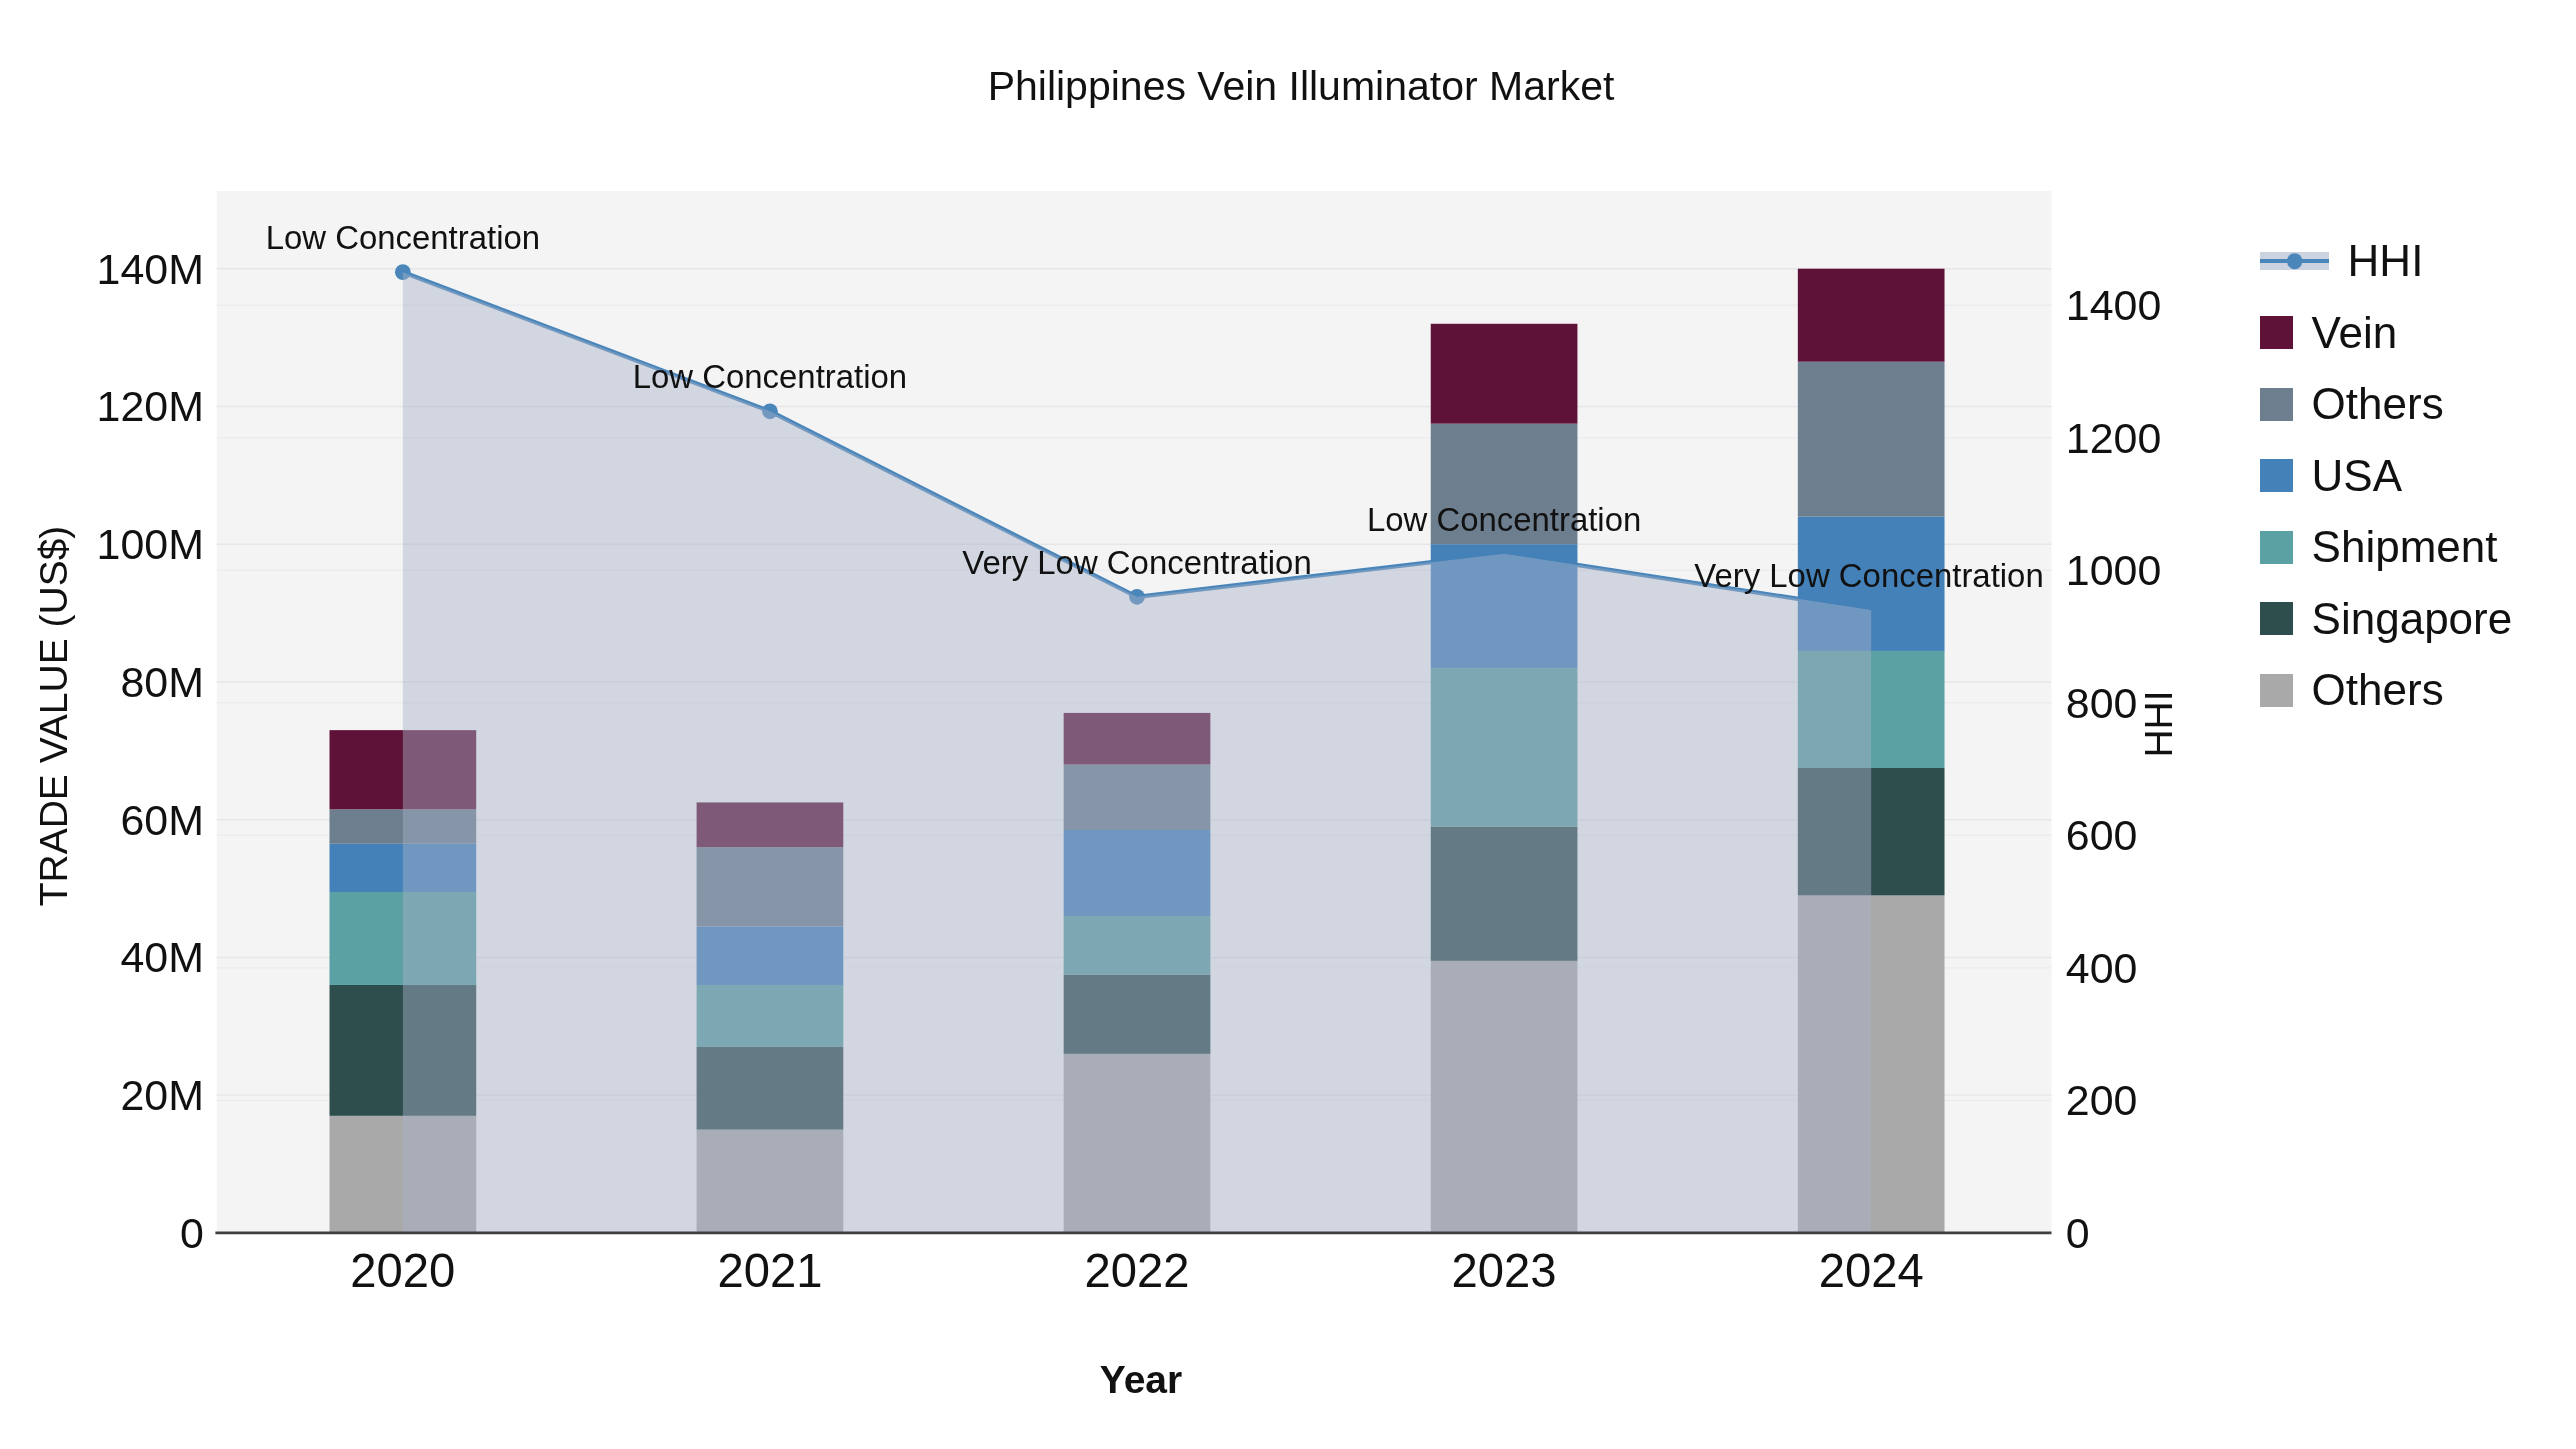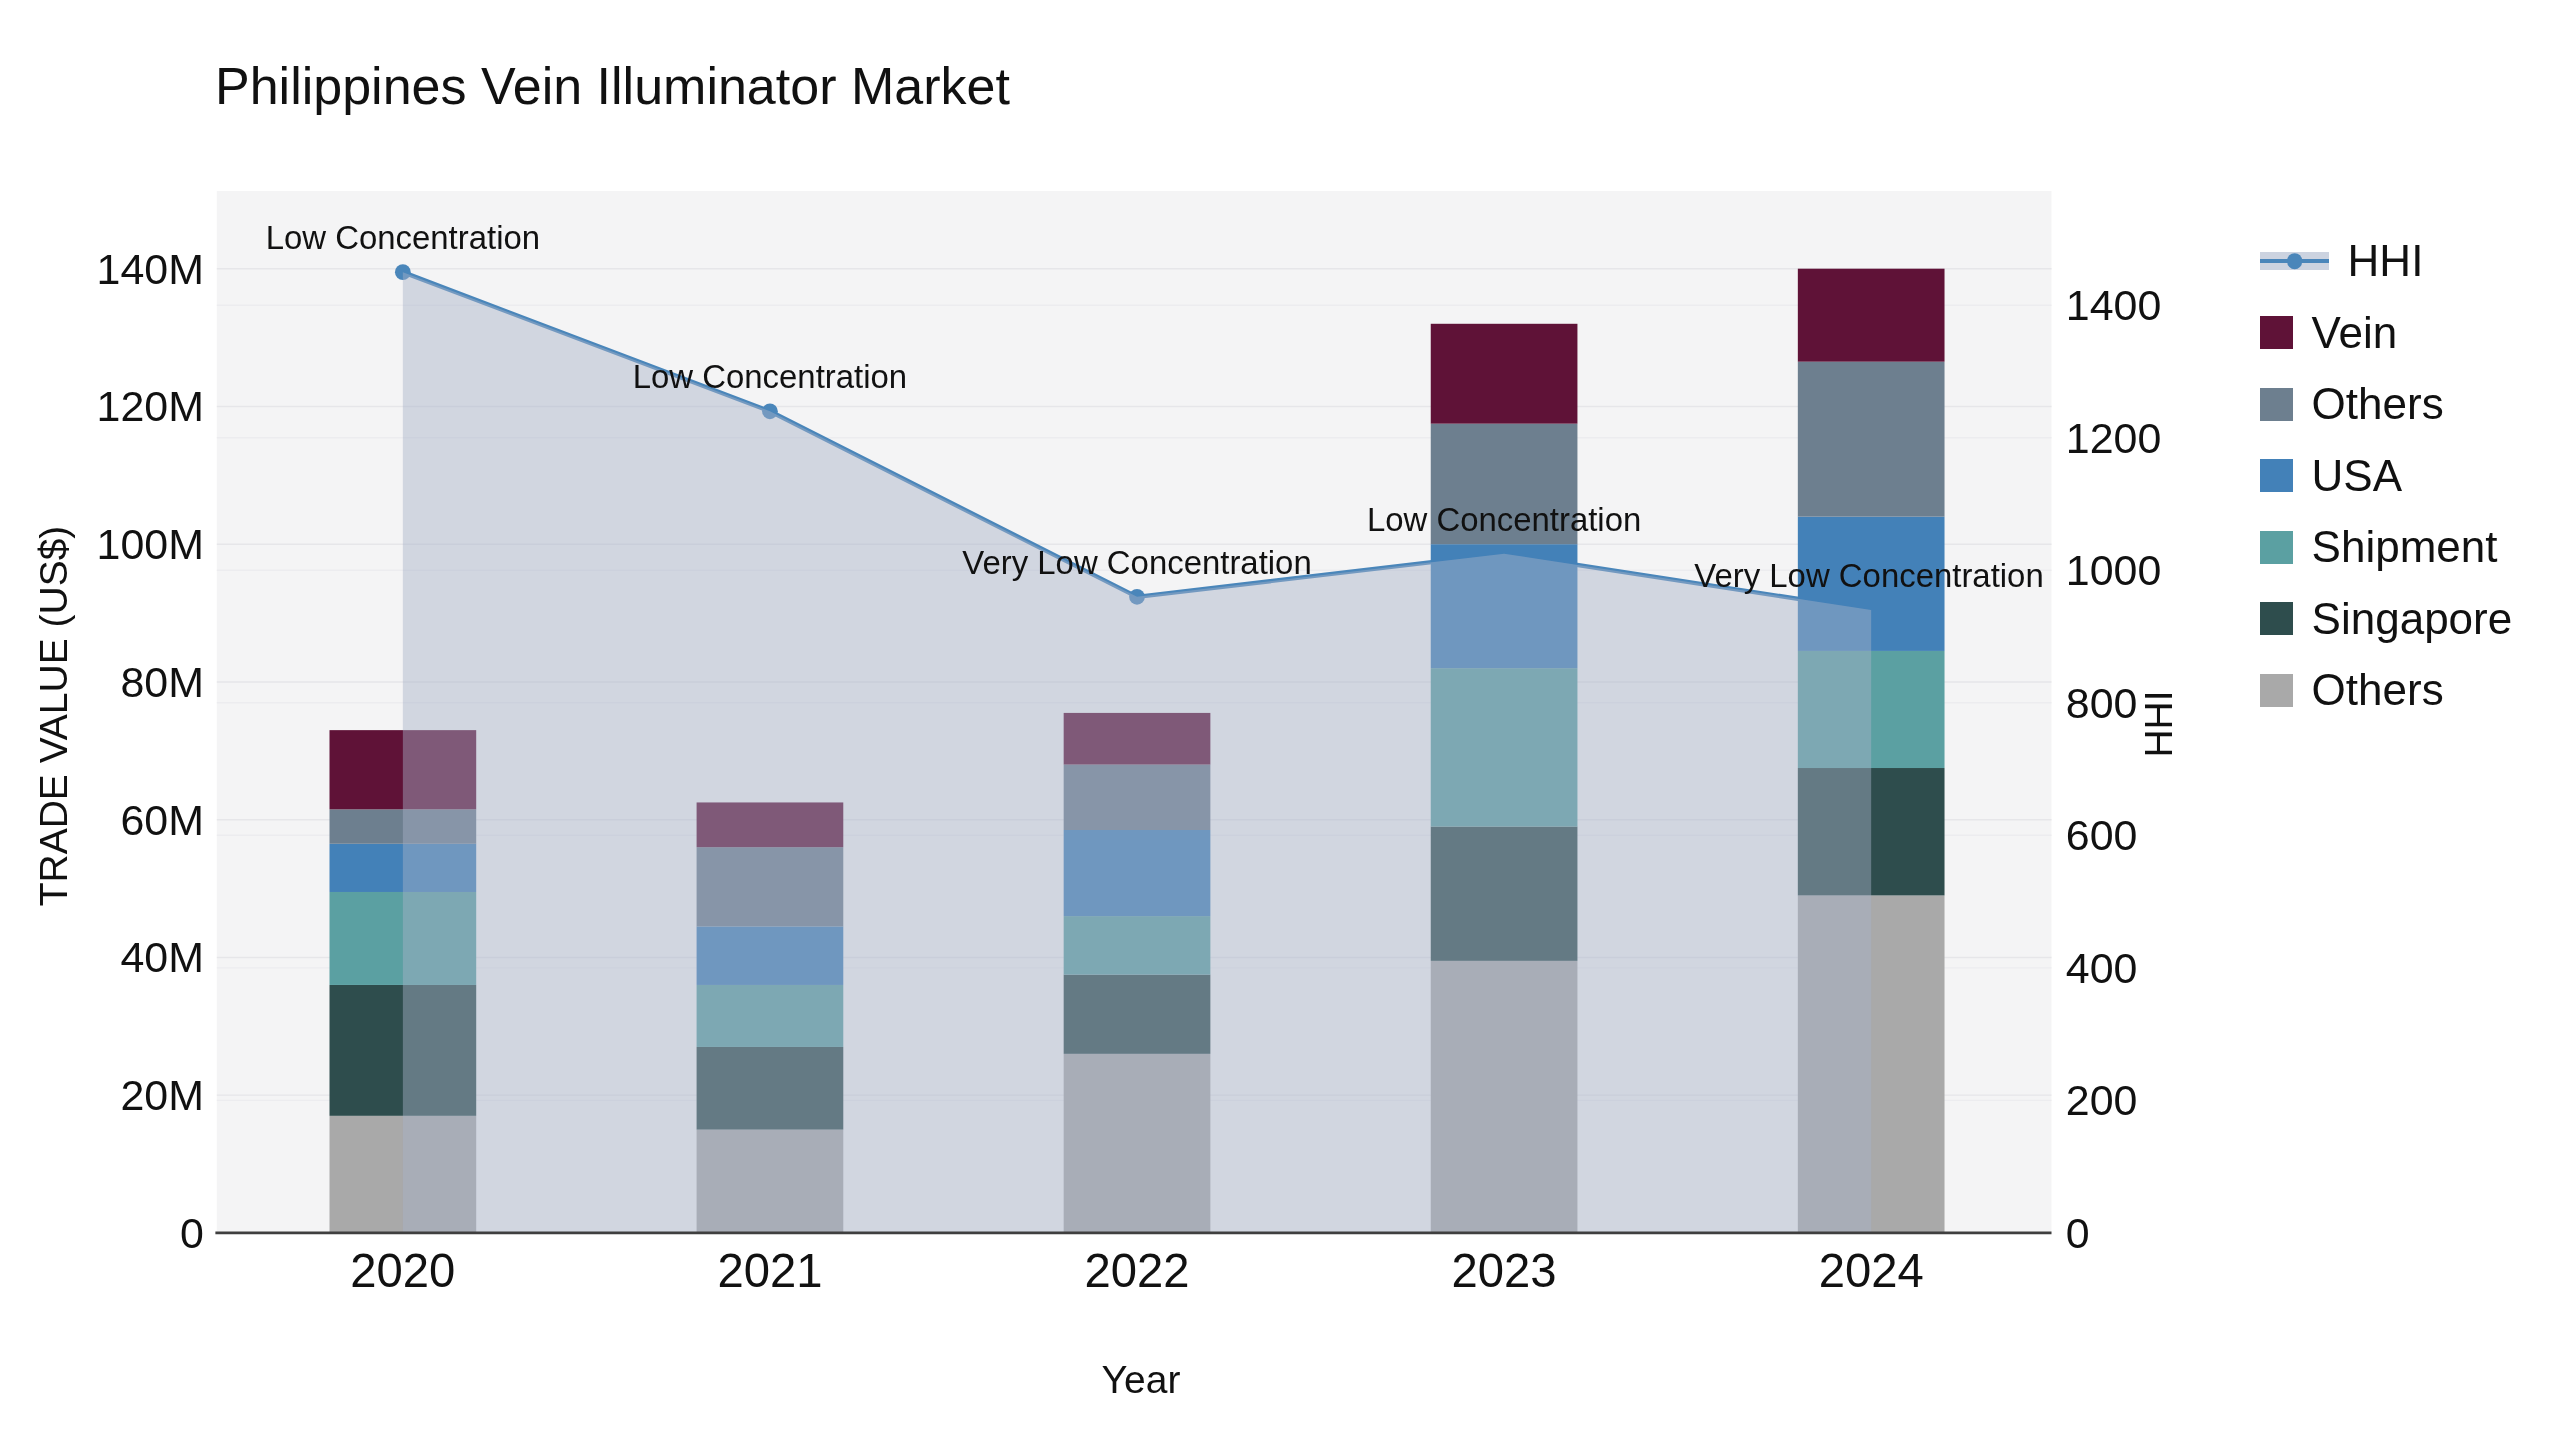--- a/index.html
+++ b/index.html
@@ -1,23 +1,23 @@
 <!DOCTYPE html>
 <html style="font-size:11.4px"><head>
 <meta charset="utf-8">
 <style>
   html,body{margin:0;padding:0;background:#ffffff;}
   body{width:2576px;height:1449px;position:relative;font-family:"Liberation Sans","DejaVu Sans",sans-serif;color:#111;}
   .canvas{position:absolute;inset:0;}
   svg#chart{position:absolute;left:0;top:0;}
-  .title-block{position:absolute;left:215px;top:52px;width:2172px;text-align:left;line-height:69px;font-size:52px;color:#111;}
+  .title-block{position:absolute;left:215px;top:52px;width:2172px;text-align:center;line-height:69px;font-size:41px;color:#111;}
   .axis-title{position:absolute;font-size:39px;color:#111;white-space:nowrap;}
   .axis-title.left{left:54px;top:716px;transform:translate(-50%,-50%) rotate(-90deg);}
   .axis-title.right{left:2159px;top:724px;transform:translate(-50%,-50%) rotate(-90deg);}
-  .axis-title.xlab{left:1141px;top:1380px;transform:translate(-50%,-50%);}
+  .axis-title.xlab{left:1141px;top:1380px;transform:translate(-50%,-50%);font-weight:bold;}
   .legend{position:absolute;left:2260px;top:236px;display:flex;flex-direction:column;gap:21.5px;}
   .legend-item{display:flex;align-items:center;gap:18.6px;cursor:pointer;}
   .legend-swatch{width:33px;height:33px;flex:0 0 auto;}
   .legend-label{font-size:44px;color:#111;white-space:nowrap;}
   .legend-hhi-swatch{width:69px;height:33px;position:relative;flex:0 0 auto;}
   .legend-hhi-band{position:absolute;left:0;right:0;top:7.2px;height:18.6px;background:#ccd3e0;}
   .legend-hhi-line{position:absolute;left:0;right:0;top:14.3px;height:4.3px;background:#4a86ba;}
   .legend-hhi-dot{position:absolute;left:50%;top:50%;width:15.7px;height:15.7px;border-radius:50%;background:#4a86ba;transform:translate(-50%,-50%);}
   text{font-family:"Liberation Sans","DejaVu Sans",sans-serif;}
 </style>

